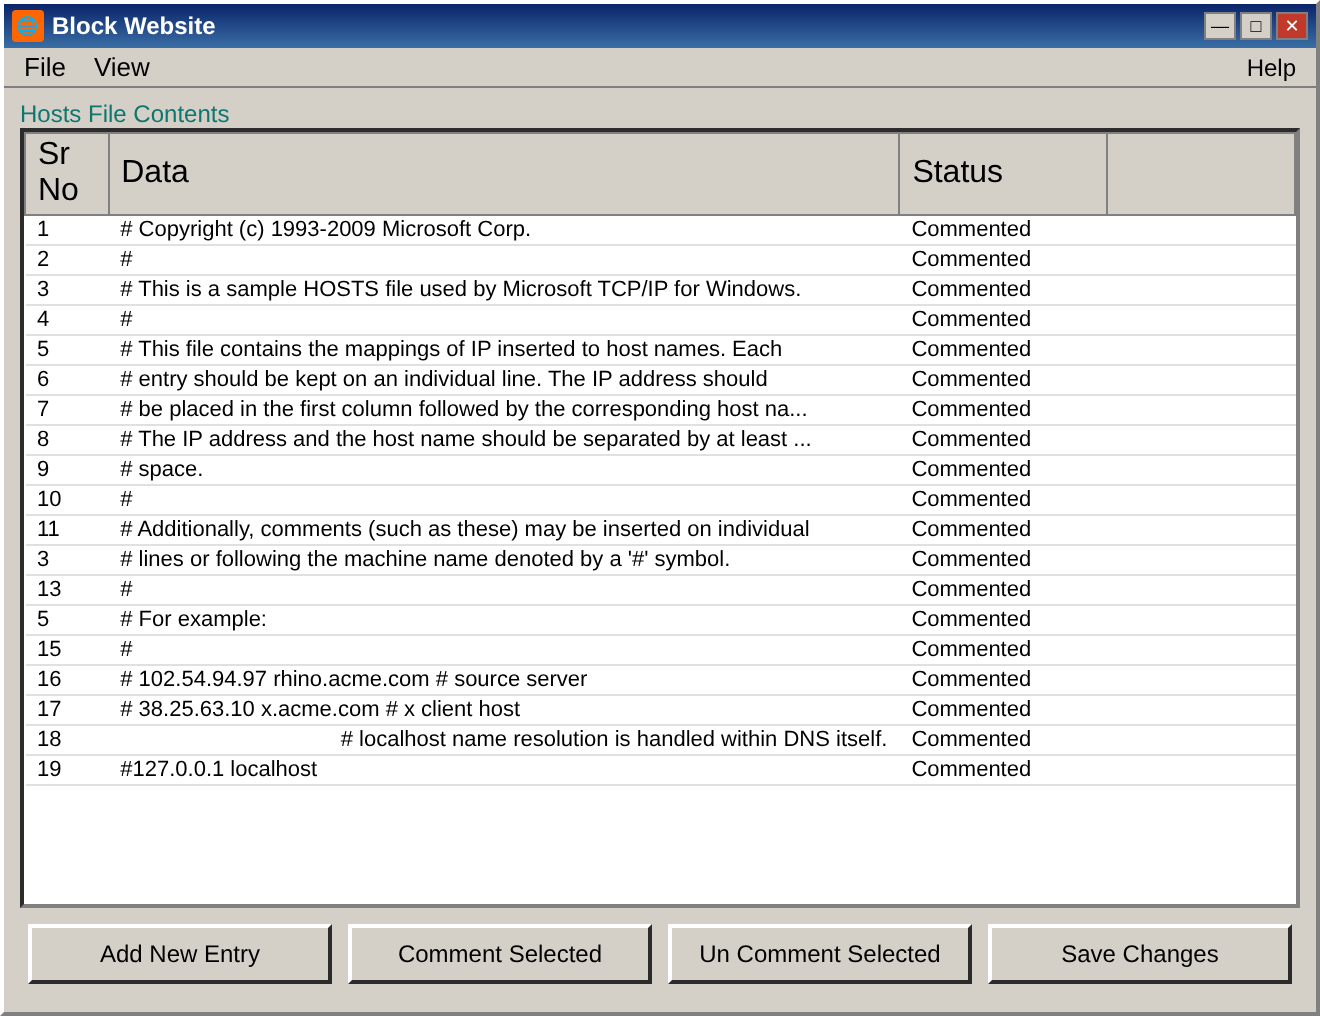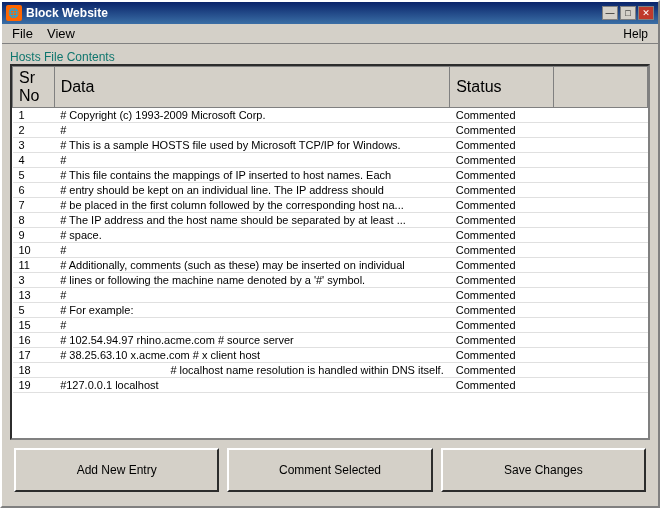--- a/index.html
+++ b/index.html
@@ -160,21 +160,21 @@
     
     .button-bar {
       display: flex;
       gap: 8px;
       padding: 8px 4px;
       flex-shrink: 0;
     }
 
     .btn {
       flex: 1;
-      height: 44px;
+      height: 30px;
       background: #d4d0c8;
       border: 2px outset #ffffff;
       border-bottom-color: #808080;
       border-right-color: #808080;
       font-size: 12px;
       cursor: pointer;
       display: flex;
       align-items: center;
       justify-content: center;
       text-align: center;
@@ -334,17 +334,18 @@
               <td class="col-status">Commented</td>
               <td class="col-extra"></td>
             </tr>
           </tbody>
       </table>
     </div>
 
     <div class="button-bar">
       <button class="btn">Add New Entry</button>
       <button class="btn">Comment Selected</button>
+      <button class="btn">Un Comment Selected</button>
       <button class="btn">Save Changes</button>
     </div>
   </div>
 
 </div>
 
 </body></html>

